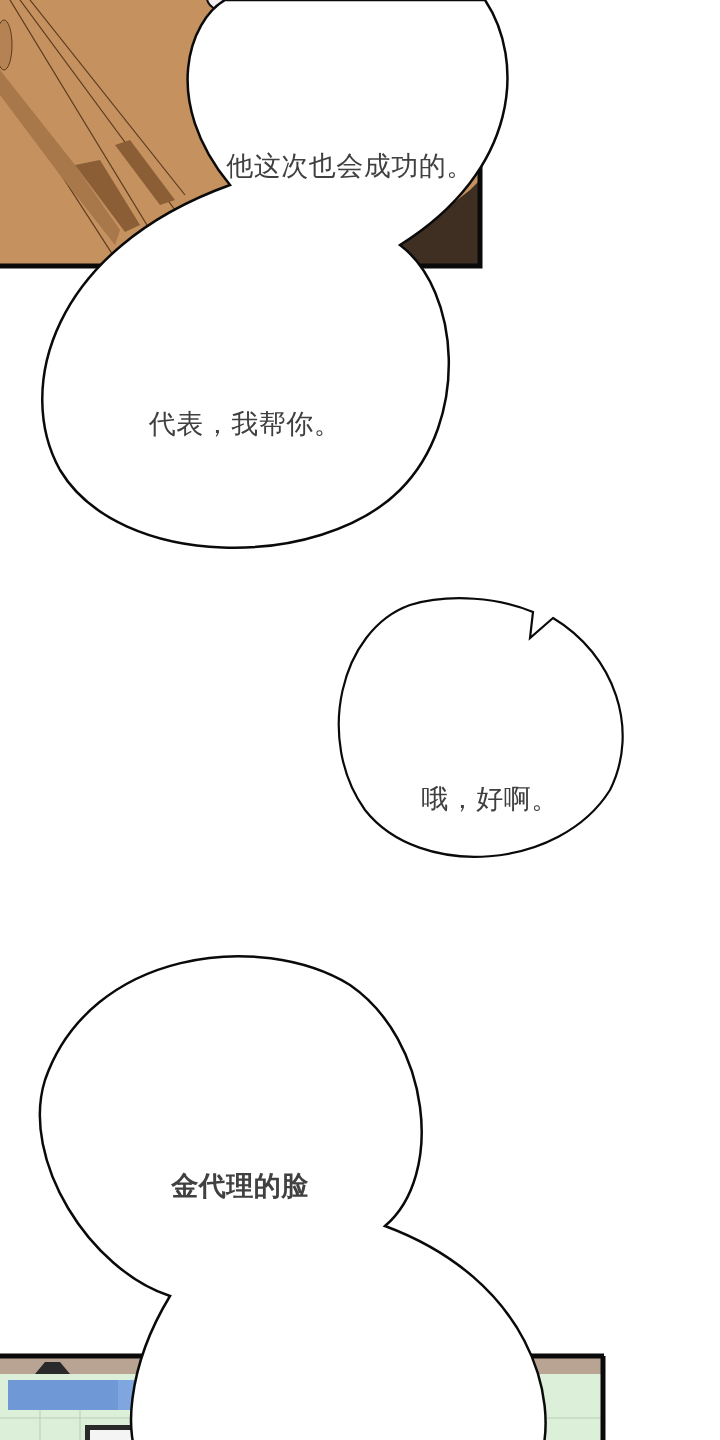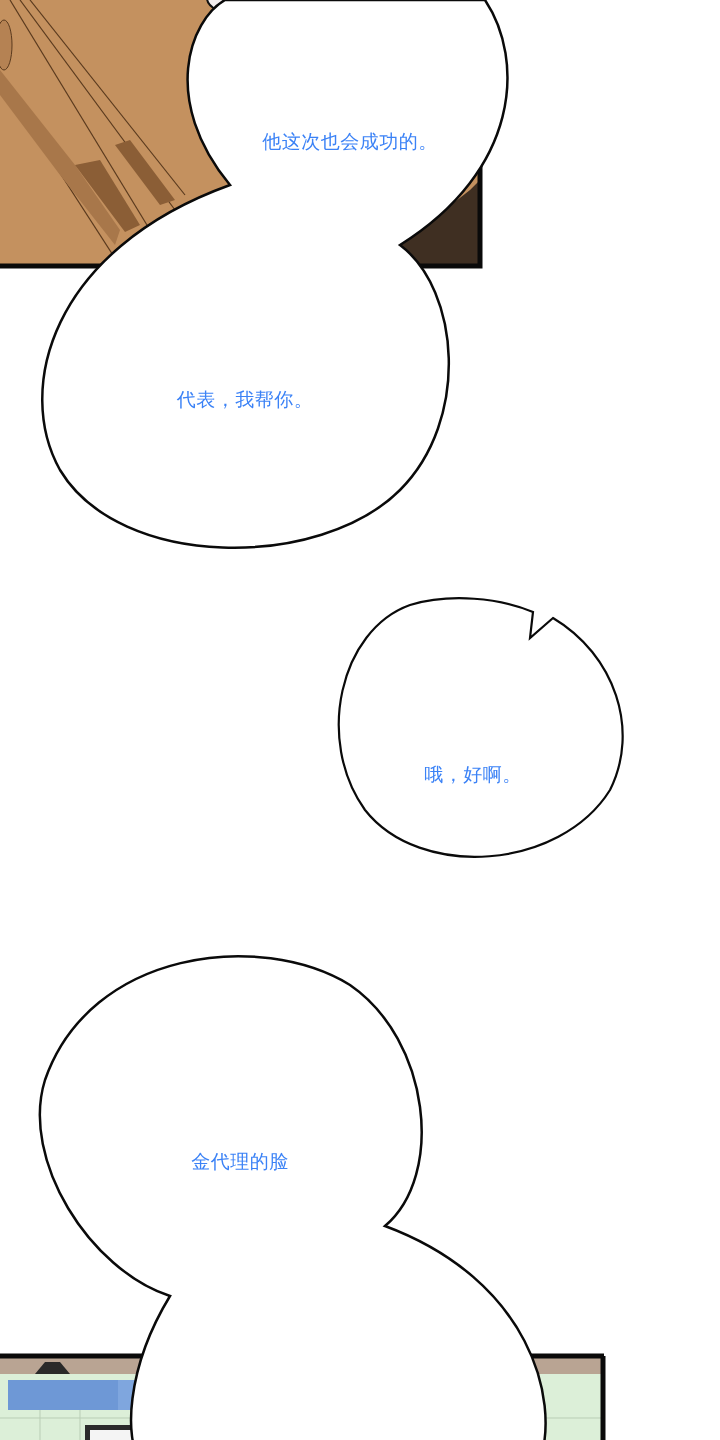--- a/index.html
+++ b/index.html
@@ -1,20 +1,20 @@
 <!DOCTYPE html>
 <html><head>
 <meta charset="utf-8">
 <style>
   html, body { margin: 0; padding: 0; background: #ffffff; }
   body { width: 720px; height: 1440px; overflow: hidden; position: relative;
          font-family: "DejaVu Sans", "Liberation Sans", sans-serif; }
   .stage { position: absolute; left: 0; top: 0; width: 720px; height: 1440px; }
   svg.art { position: absolute; left: 0; top: 0; }
-  .text { position: absolute; color: #3b82f6; font-size: 19px; line-height: 1.28;
+  .text { position: absolute; color: #404040; font-size: 27px; line-height: 1.28;
           text-align: center; white-space: pre; letter-spacing: 0.5px; }
 </style>
 </head>
 <body>
 
 <div class="stage">
 
   <svg class="art" width="720" height="1440" viewBox="0 0 720 1440">
 
     <g>
@@ -81,25 +81,25 @@
   </svg>
 
   <div class="text" style="left:200px; top:80px; width:300px;">
     <div>他这次也会成功的。</div>
   </div>
 
   <div class="text" style="left:110px; top:338px; width:270px;text-align:center;">
     <div>代表，我帮你。</div>
   </div>
 
-  <div class="text" style="left:383px; top:713px; width:180px;">
+  <div class="text" style="left:400px; top:713px; width:180px;">
     <div>哦，好啊。</div>
   </div>
 
-  <div class="text" style="left:100px; top:1100px; width:280px;">
+  <div class="text" style="left:100px; top:1100px; width:280px;font-weight:bold;">
     <div>金代理的脸</div>
   </div>
 
   <div class="text" style="left:200px; top:1388px; width:280px; text-align:left; padding-left:40px;">
     
     
   </div>
 
 </div>
 

